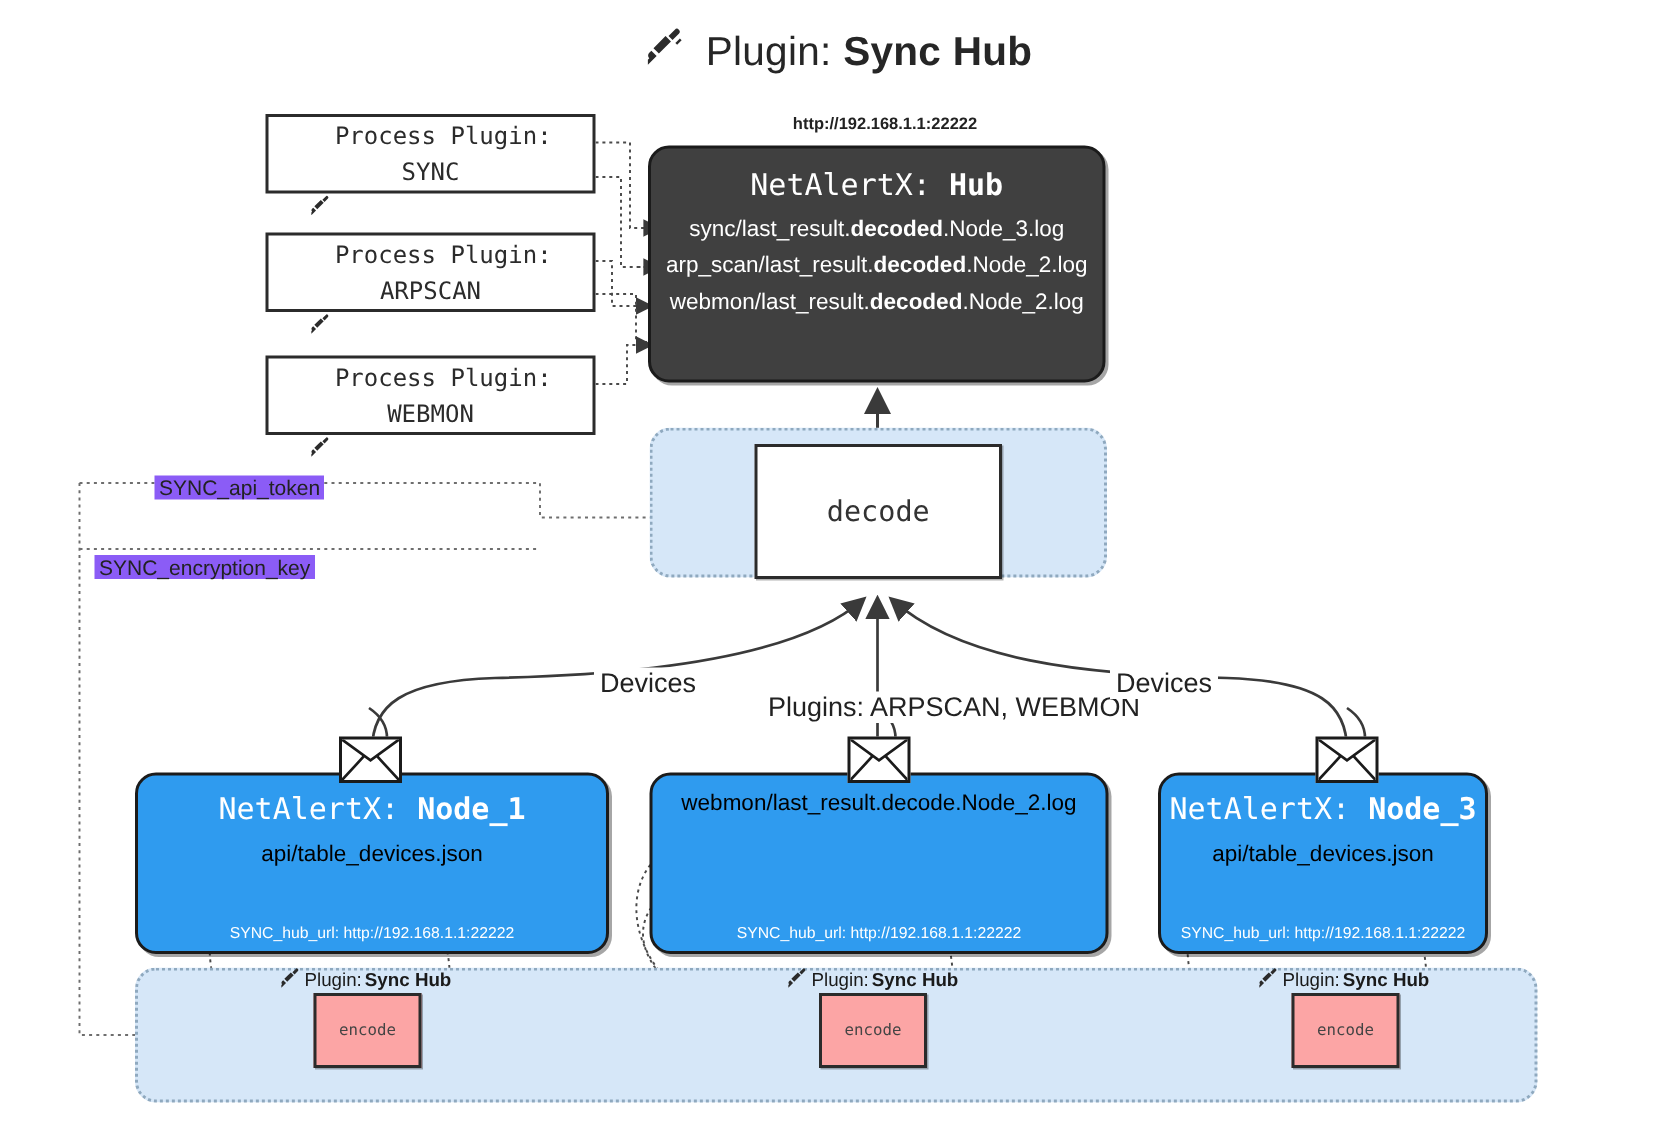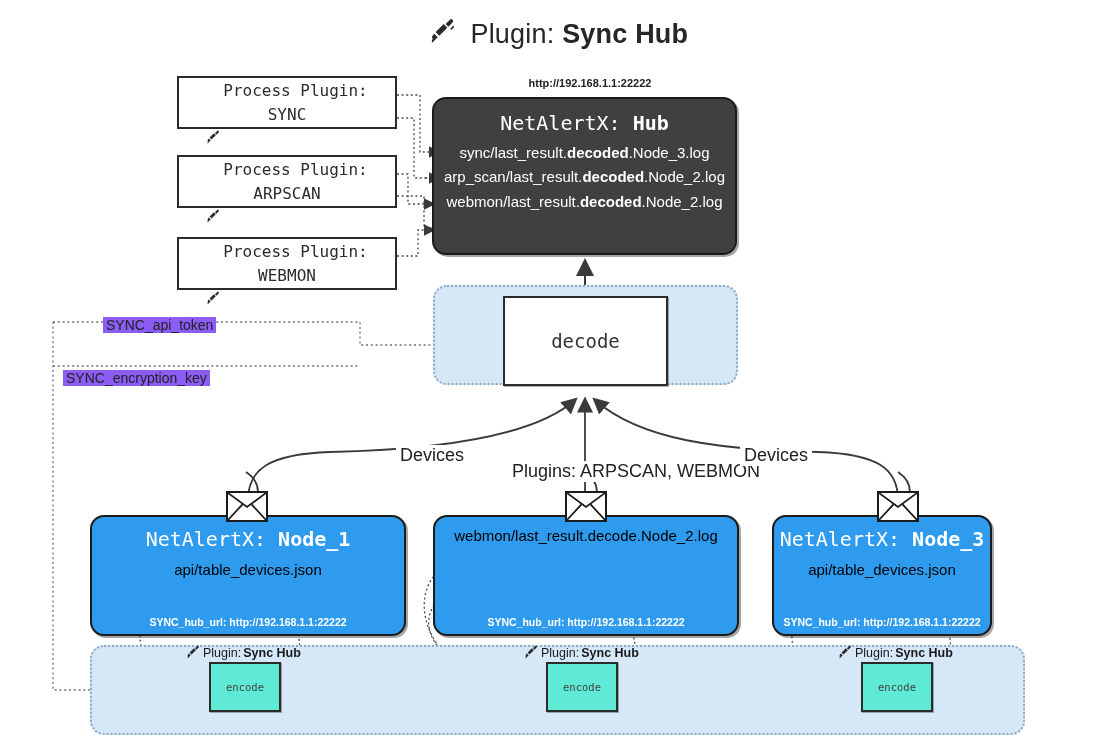--- a/index.html
+++ b/index.html
@@ -64,41 +64,41 @@
   
   .node{position:absolute;height:121px;background:#2f9bef;border:2px solid #1b1b1b;
         border-radius:14px;box-sizing:border-box;box-shadow:2px 2px 0 rgba(0,0,0,.35);
         display:flex;flex-direction:column;align-items:center;}
   .node-title{margin-top:10px;font-family:"DejaVu Sans Mono","Liberation Mono",monospace;
               font-size:20px;color:#ffffff;white-space:pre;}
   .node-title b{font-weight:bold;}
   .node-line{font-size:15px;color:#000000;line-height:1.6;white-space:nowrap;}
   .node-lines{margin-top:7px;display:flex;flex-direction:column;align-items:center;}
   .node-foot{position:absolute;left:0;bottom:6px;width:100%;text-align:center;
-             font-size:10.5px;font-weight:bold;color:#ffffff;white-space:nowrap;}
+             font-size:10.5px;font-weight:normal;color:#ffffff;white-space:nowrap;}
   #node0{left:90px;top:515px;width:316px;}
   #node1{left:433px;top:515px;width:306px;}
   #node2{left:772px;top:515px;width:220px;}
 
   
   .envelope{position:absolute;width:42px;height:31px;background:#fff;
             border:2px solid #1b1b1b;box-sizing:border-box;}
   .envelope svg{display:block;width:100%;height:100%;}
   #env0{left:226px;top:491px;}
   #env1{left:565px;top:491px;}
   #env2{left:877px;top:491px;}
 
   
   .encode-strip{position:absolute;left:90px;top:645px;width:935px;height:90px;
                 background:#d6e7f8;border:2px dotted #8fa9bf;border-radius:14px;
                 box-sizing:border-box;}
   .enc-label{position:absolute;font-size:12.5px;color:#1a1a1a;white-space:nowrap;
              display:flex;align-items:center;gap:2px;}
   .enc-label b{font-weight:bold;}
-  .encode{position:absolute;width:72px;height:50px;background:#5eead4;
+  .encode{position:absolute;width:72px;height:50px;background:#fca5a5;
           border:2px solid #2b2b2b;box-sizing:border-box;
           display:flex;align-items:center;justify-content:center;
           font-family:"DejaVu Sans Mono","Liberation Mono",monospace;
           font-size:10.5px;color:#444;box-shadow:1px 1px 0 rgba(0,0,0,.3);}
   #enclab0{left:186px;top:645px;}
   #enclab1{left:524px;top:645px;}
   #enclab2{left:838px;top:645px;}
   #enc0{left:209px;top:662px;}
   #enc1{left:546px;top:662px;}
   #enc2{left:861px;top:662px;}

